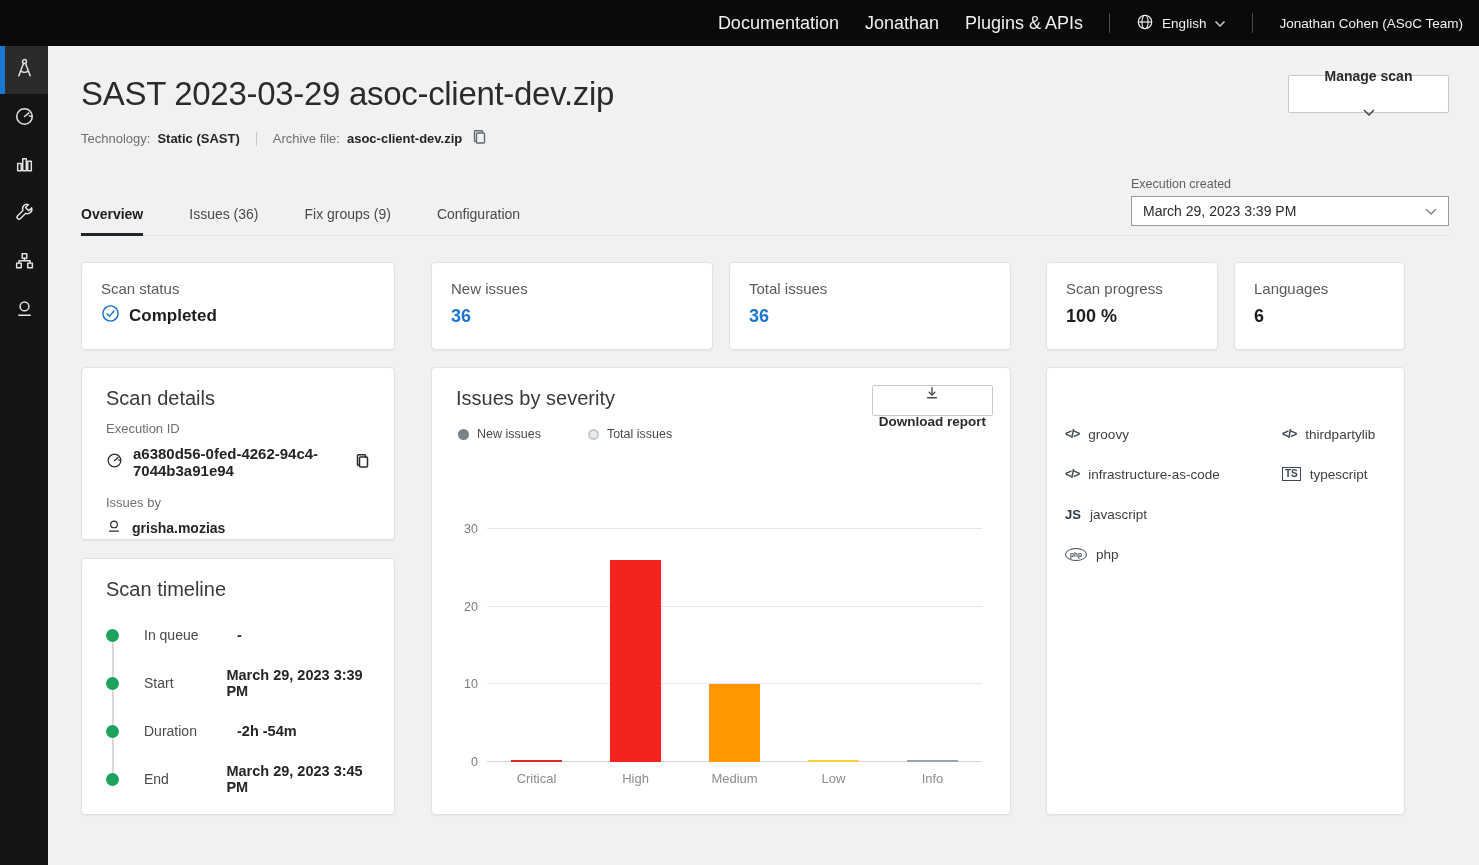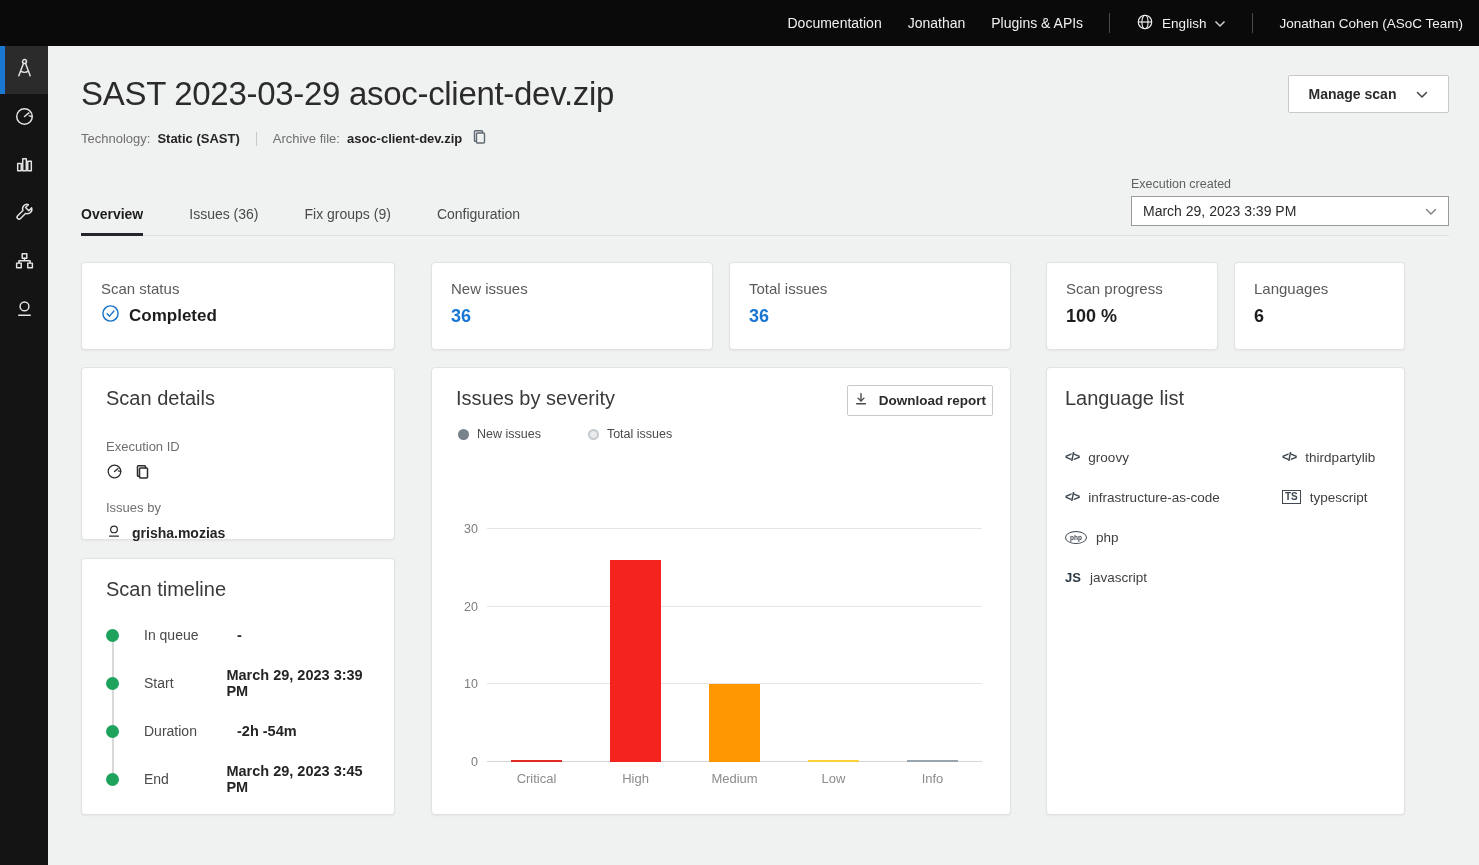--- a/index.html
+++ b/index.html
@@ -2,21 +2,21 @@
 <html><head>
 <meta charset="utf-8">
 <style>
   * { box-sizing: border-box; margin: 0; padding: 0; }
   html,body { width:1479px; height:865px; overflow:hidden; }
   body { font-family:"Liberation Sans", sans-serif; background:#f0f1f1; color:#252525; position:relative; }
 
   
   .topbar { position:absolute; top:0; left:0; width:1479px; height:46px; background:#0a0a0a;
             display:flex; align-items:center; justify-content:flex-end; gap:26px; padding-right:16px; }
-  .topbar a { color:#f0f0f0; font-size:14px; text-decoration:none; }
+  .topbar a { color:#f0f0f0; font-size:18px; text-decoration:none; }
   .topbar .vsep { width:1px; height:20px; background:#4a4a4a; }
   .lang { display:flex; align-items:center; gap:8px; color:#f0f0f0; font-size:13.5px; cursor:pointer; }
   .user { color:#f0f0f0; font-size:13.5px; }
 
   
   .sidebar { position:absolute; top:46px; left:0; bottom:0; width:48px; background:#141414; display:flex; flex-direction:column; }
   .side-item { height:48px; display:flex; align-items:center; justify-content:center; border-left:5px solid transparent; padding-right:5px; cursor:pointer; }
   .side-item.active { background:#2b2b2b; border-left-color:#1a78d2; }
   .side-item svg { stroke:#e3e3e3; fill:none; stroke-width:1.4; stroke-linecap:round; stroke-linejoin:round; }
 
@@ -24,21 +24,21 @@
   .main { position:absolute; left:48px; top:46px; right:0; bottom:0; padding:18px 30px 0 33px; }
 
   .breadcrumb { font-size:13.5px; color:#7a7a7a; }
   .breadcrumb a { color:#1a73c8; text-decoration:none; }
   .breadcrumb .sep { margin:0 9px; color:#8a8a8a; }
   .breadcrumb .current { color:#3c3c3c; }
 
   .title-row { display:flex; justify-content:space-between; align-items:flex-start; margin-top:11px; }
   h1 { font-size:33px; font-weight:400; color:#2b2b2b; letter-spacing:-0.3px; }
   .btn { background:#fff; border:1px solid #c9c9c9; border-radius:2px; display:flex; align-items:center;
-         font-weight:700; color:#2b2b2b; cursor:pointer; }
+         font-weight:700; color:#2b2b2b; cursor:pointer;flex-direction:column; }
   .manage-btn { height:38px; width:161px; justify-content:center; gap:20px; font-size:14px; }
   .btn svg { stroke:#4a4a4a; fill:none; stroke-width:1.6; stroke-linecap:round; stroke-linejoin:round; }
 
   .meta-row { display:flex; align-items:center; margin-top:16px; font-size:13px; color:#6f6f6f; }
   .meta-row b { color:#252525; margin-left:7px; font-size:13px; }
   .meta-row .vsep { width:1px; height:14px; background:#c9c9c9; margin:0 16px; }
   .icon-btn { background:none; border:none; cursor:pointer; display:inline-flex; margin-left:10px; }
   .icon-btn svg { stroke:#5f6a72; fill:none; stroke-width:1.4; }
 
   
@@ -257,29 +257,30 @@
                 <circle cx="10" cy="10" r="8"></circle>
                 <polyline points="6.4,10.2 9,12.8 13.6,7.4"></polyline>
               </svg>
           </span>
           <span>Completed</span>
         </div>
       </div>
 
       <div class="card details-card">
         <div class="card-title">Scan details</div>
-        <div class="mini-label" style="margin-top:29px;">Execution ID</div>
+        <div class="mini-label" style="margin-top:11px;">Execution ID</div>
         <div class="id-row">
           <span>
             <svg width="17" height="17" viewBox="0 0 20 20" fill="none">
                 <circle cx="10" cy="10" r="7.4"></circle>
                 <path d="M10 10 L14.2 6.6"></path>
                 <path d="M14.6 9.4 l2.6 .6"></path>
               </svg>
           </span>
+          <span class="id-text">a6380d56-0fed-4262-94c4-7044b3a91e94</span>
           <button class="icon-btn" style="margin-left:2px;">
             <span>
               <svg width="15" height="16" viewBox="0 0 15 16" fill="none" stroke="#5f6a72" stroke-width="1.4">
                   <rect x="4.5" y="4" width="8" height="10" rx="1"></rect>
                   <path d="M10.5 4V2.5a.8.8 0 0 0-.8-.8H3.3a.8.8 0 0 0-.8.8v9a.8.8 0 0 0 .8.8H4.5"></path>
                 </svg>
             </span>
           </button>
         </div>
         <div class="mini-label" style="margin-top:16px;">Issues by</div>
@@ -398,39 +399,38 @@
           <div class="lbl">Scan progress</div>
           <div class="val">100 %</div>
         </div>
         <div class="card small-card" style="width:171px;">
           <div class="lbl">Languages</div>
           <div class="val">6</div>
         </div>
       </div>
 
       <div class="card lang-card">
-        <div class="card-title">Language list</div>
         <div class="lang-grid">
           <div class="lang-item">
             <span class="li-code">&lt;/&gt;</span>
             <span>groovy</span>
           </div>
           <div class="lang-item">
             <span class="li-code">&lt;/&gt;</span>
             <span>infrastructure-as-code</span>
           </div>
           <div class="lang-item">
+            <span class="li-js">JS</span>
+            <span>javascript</span>
+          </div>
+          <div class="lang-item">
             <span class="li-php">php</span>
             <span>php</span>
           </div>
           <div class="lang-item">
-            <span class="li-js">JS</span>
-            <span>javascript</span>
-          </div>
-          <div class="lang-item">
             <span class="li-code">&lt;/&gt;</span>
             <span>thirdpartylib</span>
           </div>
           <div class="lang-item">
             <span class="li-ts">TS</span>
             <span>typescript</span>
           </div>
         </div>
       </div>
     </div>

